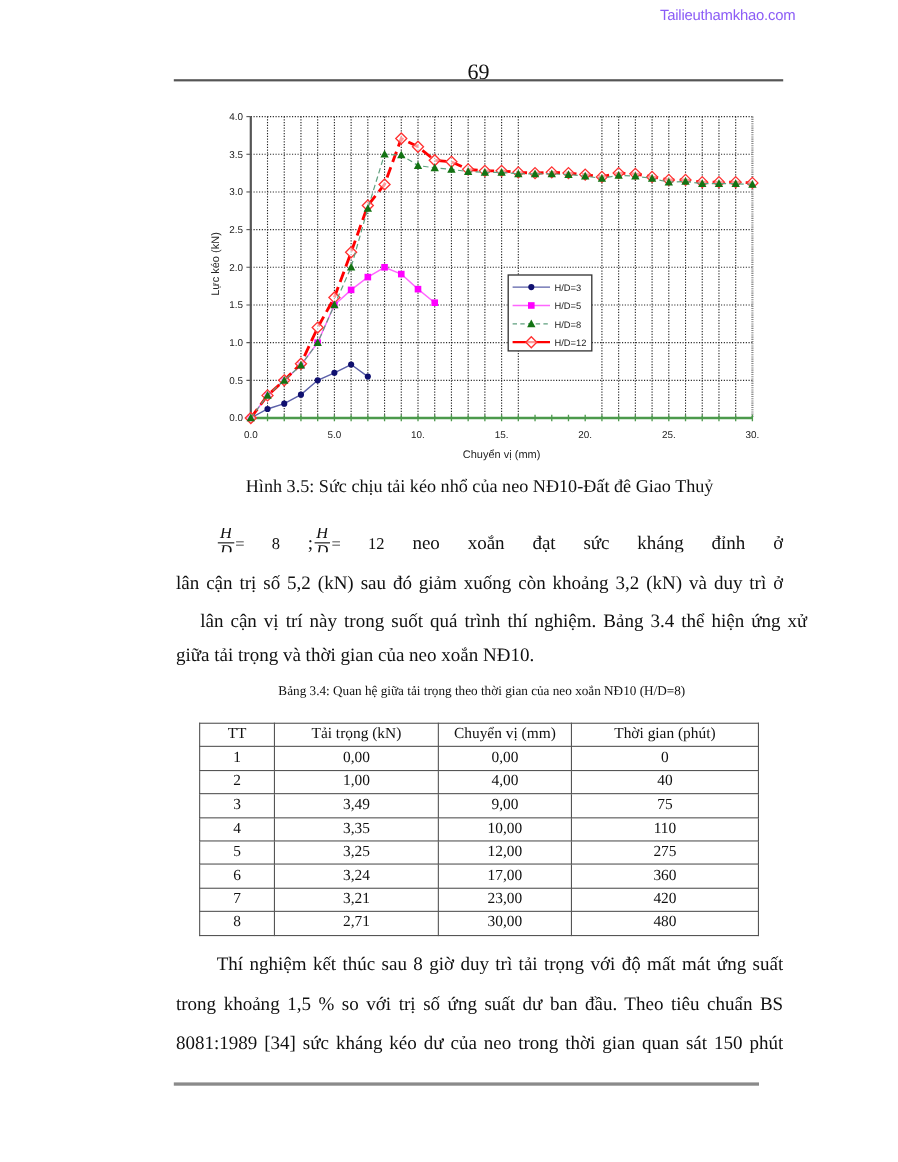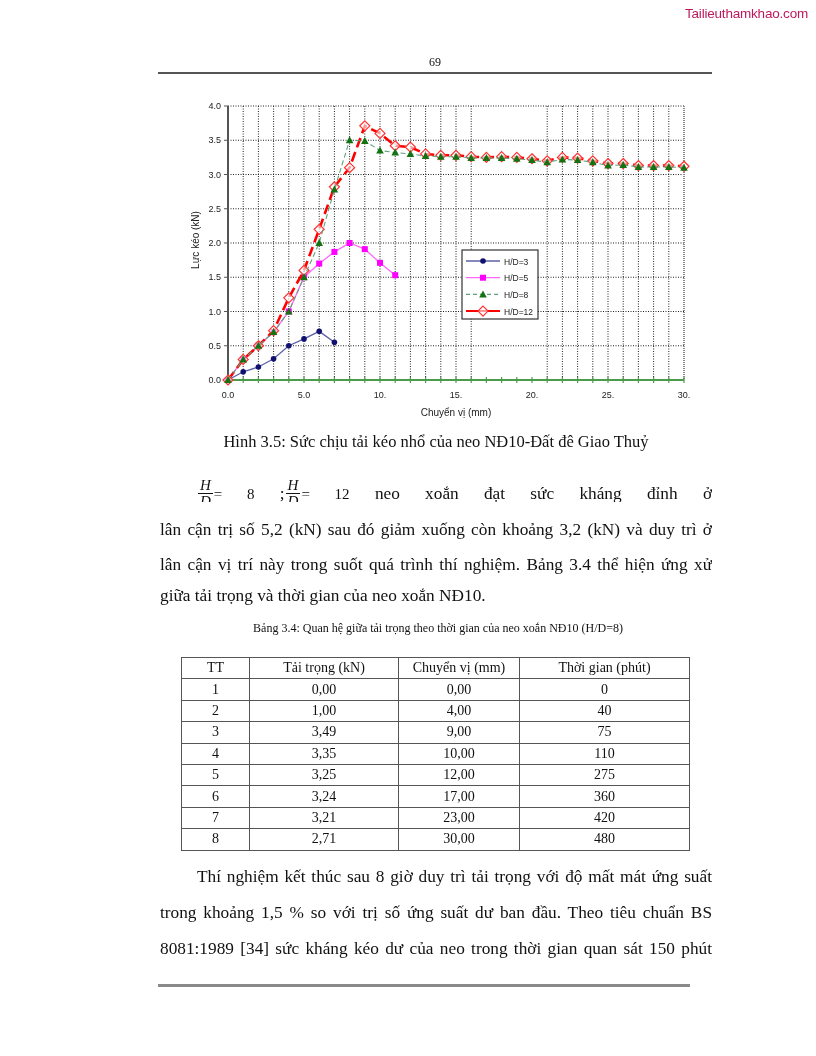--- a/index.html
+++ b/index.html
@@ -1,22 +1,22 @@
 <!DOCTYPE html>
 <html><head>
 <meta charset="utf-8">
 <style>
   html, body { margin: 0; padding: 0; background: #ffffff; }
   body { width: 816px; height: 1056px; position: relative; overflow: hidden;
          font-family: "Liberation Serif", serif; color: #111; }
   .abs { position: absolute; }
-  .watermark { left: 600px; top: 6px; width: 208px; text-align: right;
-               font-family: "Liberation Sans", sans-serif; font-size: 13.5px; color: #be185d;
+  .watermark { left: 600px; top: 6px; width: 208px; text-align: left;
+               font-family: "Liberation Sans", sans-serif; font-size: 13.5px; color: #8b5cf6;
                letter-spacing: -0.2px; }
-  .page-number { left: 408px; top: 55px; width: 54px; text-align: center; font-size: 12px; }
+  .page-number { left: 408px; top: 55px; width: 54px; text-align: center; font-size: 20px; }
   .rule-top { left: 158px; top: 72px; width: 554px; height: 2px; background: #555; }
   .rule-bottom { left: 158px; top: 984px; width: 532px; height: 3px; background: #8a8a8a; }
   #chart-svg { position: absolute; left: 0; top: 0; width: 816px; height: 425px; }
   .fig-caption { left: 160px; top: 432px; width: 552px; text-align: center; font-size: 16.5px; }
   .line { position: absolute; left: 160px; width: 552px; font-size: 17.3px; line-height: 22px;
           white-space: nowrap; }
   .line.just { text-align: justify; text-align-last: justify; white-space: normal; height: 22px; overflow: hidden; }
   .line.indent { left: 197px; width: 515px; }
   .frac { display: inline-block; vertical-align: middle; text-align: center; font-size: 15px;
           line-height: 15px; font-style: italic; margin: 0 1px; position: relative; top: -2px; }
@@ -246,21 +246,21 @@
   </svg>
 
 <div class="abs fig-caption">Hình 3.5: Sức chịu tải kéo nhổ của neo NĐ10-Đất đê Giao Thuỷ</div>
 
 <div class="line just indent" style="top:480px;">
   <span style="white-space:nowrap;"><span class="frac"><span class="num">H</span><span class="den">D</span></span><span class="eq">= 8</span></span>
   <span style="white-space:nowrap;"><span>;</span><span class="frac"><span class="num">H</span><span class="den">D</span></span><span class="eq">= 12</span></span>
   <span>neo xoắn đạt sức kháng đỉnh ở</span>
 </div>
 <div class="line just" style="top:519px;">lân cận trị số  5,2 (kN) sau đó giảm xuống còn khoảng 3,2 (kN) và duy trì ở</div>
-<div class="line just" style="top:554px;">lân cận vị trí này trong suốt quá trình thí nghiệm. Bảng 3.4 thể hiện ứng xử</div>
+<div class="line just" style="top:554px;margin-left:22px;">lân cận vị trí này trong suốt quá trình thí nghiệm. Bảng 3.4 thể hiện ứng xử</div>
 <div class="line" style="top:585px;">giữa tải trọng và thời gian của neo xoắn NĐ10.</div>
 
 <div class="abs tbl-caption">Bảng 3.4: Quan hệ giữa tải trọng theo thời gian của neo xoắn NĐ10 (H/D=8)</div>
 <table class="data">
   <colgroup>
       <col class="c1">
       <col class="c2">
       <col class="c3">
       <col class="c4">
     </colgroup>

